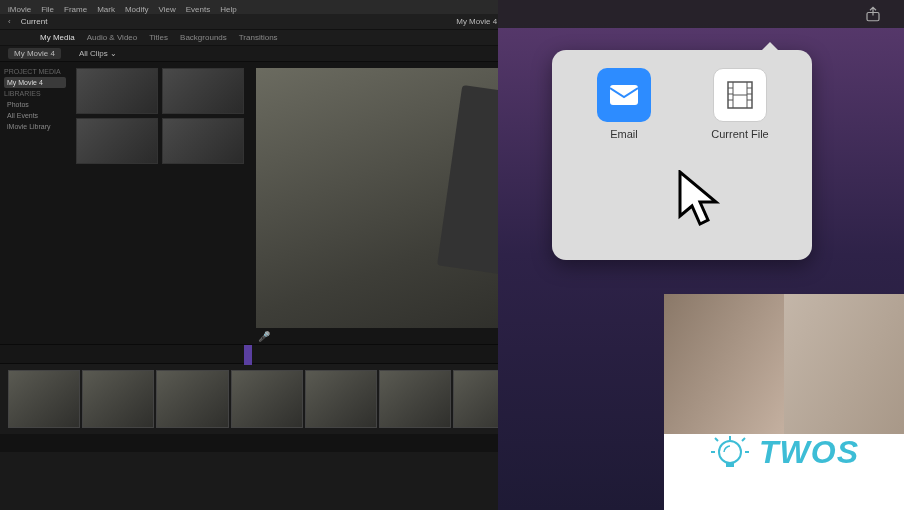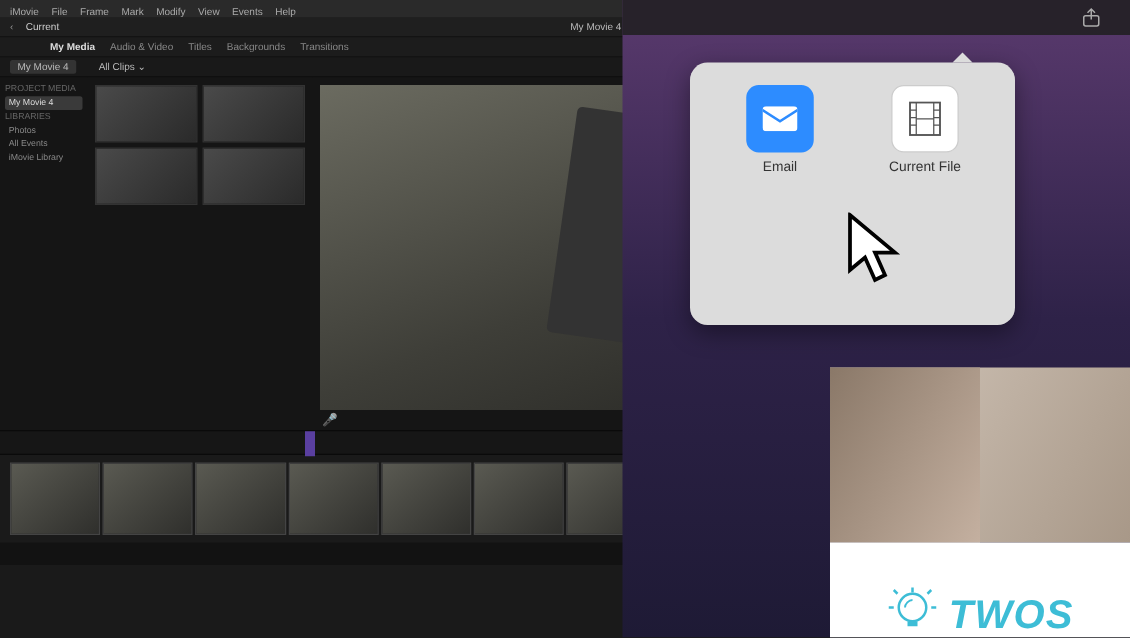--- a/index.html
+++ b/index.html
@@ -8,21 +8,21 @@
 
 .menubar { height:14px; background:#2a2a2a; display:flex; align-items:flex-end; padding:0 8px; color:#aaa; font-size:8px; gap:10px; }
 
 
 .toolbar { height:16px; background:#1f1f1f; display:flex; align-items:center; padding:0 8px; color:#999; font-size:8px; gap:10px; border-bottom:1px solid #111; }
 .toolbar .proj { color:#ccc; }
 .toolbar .title { margin-left:auto; margin-right:auto; color:#bbb; }
 
 
 .tabs { height:16px; background:#1c1c1c; display:flex; align-items:center; padding-left:40px; color:#888; font-size:8px; gap:12px; border-bottom:1px solid #111;}
-.tabs .sel { color:#ddd;font-weight:bold; }
+.tabs .sel { color:#ddd; }
 
 
 .subbar { height:16px; background:#191919; padding-left:8px; display:flex; align-items:center; color:#bbb; font-size:8px; gap:18px; border-bottom:1px solid #0c0c0c;}
 .subbar .crumb { background:#333; padding:1px 6px; border-radius:2px; }
 .subbar .right { margin-left:auto; display:flex; gap:4px; padding-right:8px;}
 .subbar .right .ic { width:12px; height:12px; border:1px solid #555; border-radius:2px; }
 
 
 .main { display:flex; height:282px; }
 .sidebar { width:70px; background:#151515; font-size:7px; color:#888; padding:4px 4px; }
@@ -65,21 +65,21 @@
 .icon-export{ background:#fff; border:1px solid #ccc; }
 
 
 .cursor { position:absolute; left:678px; top:170px; width:50px; height:64px; pointer-events:none; }
 
 
 .webcam { position:absolute; left:664px; top:294px; width:240px; height:140px; background:linear-gradient(120deg,#d4c8bc,#a89888); }
 .webcam::after{content:"";position:absolute;left:0;top:0;width:50%;height:100%;background:linear-gradient(120deg,#8a7868,#c4b0a0);}
 
 
-.twos { position:absolute; left:664px; top:434px; width:240px; height:76px; background:#fff; display:flex; align-items:flex-end; justify-content:center; gap:8px; }
+.twos { position:absolute; left:664px; top:434px; width:240px; height:76px; background:#fff; display:flex; align-items:flex-start; justify-content:center; gap:8px; }
 .twos .bulb { width:42px; height:42px; }
 .twos .txt { font-size:32px; font-weight:800; font-style:italic; color:#3dbdd6; letter-spacing:1px; }
 </style>
 </head>
 <body>
 
 <div class="menubar">
   <span>iMovie</span>
   <span>File</span>
   <span>Frame</span>

